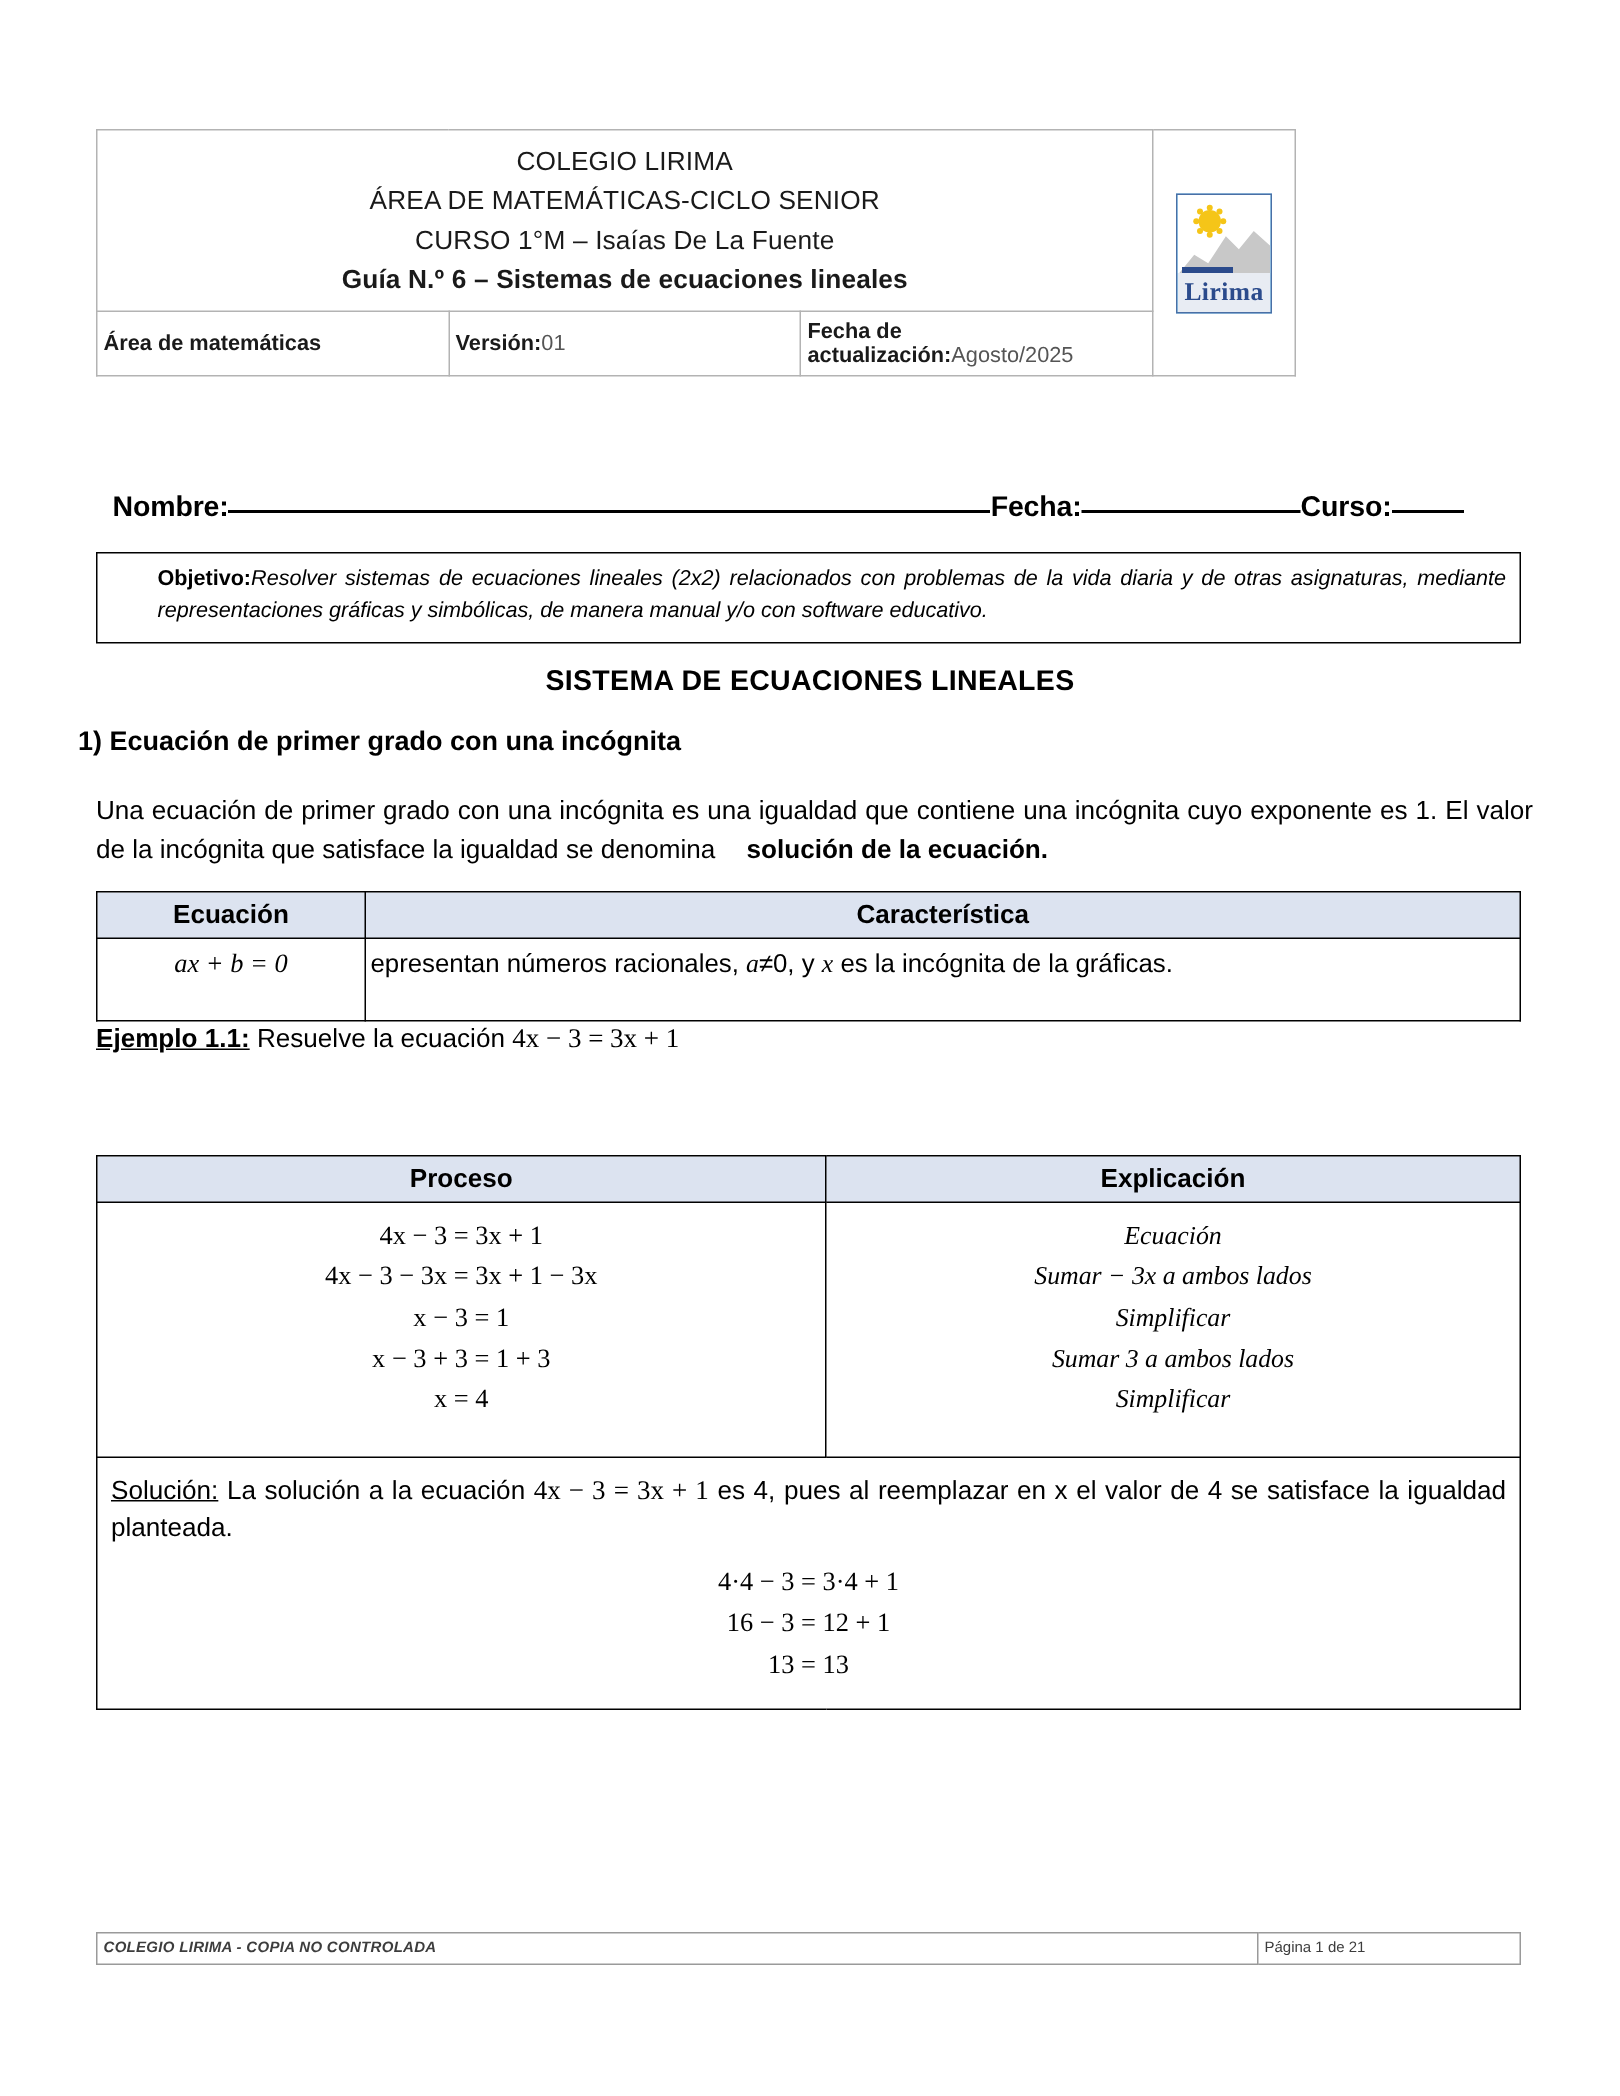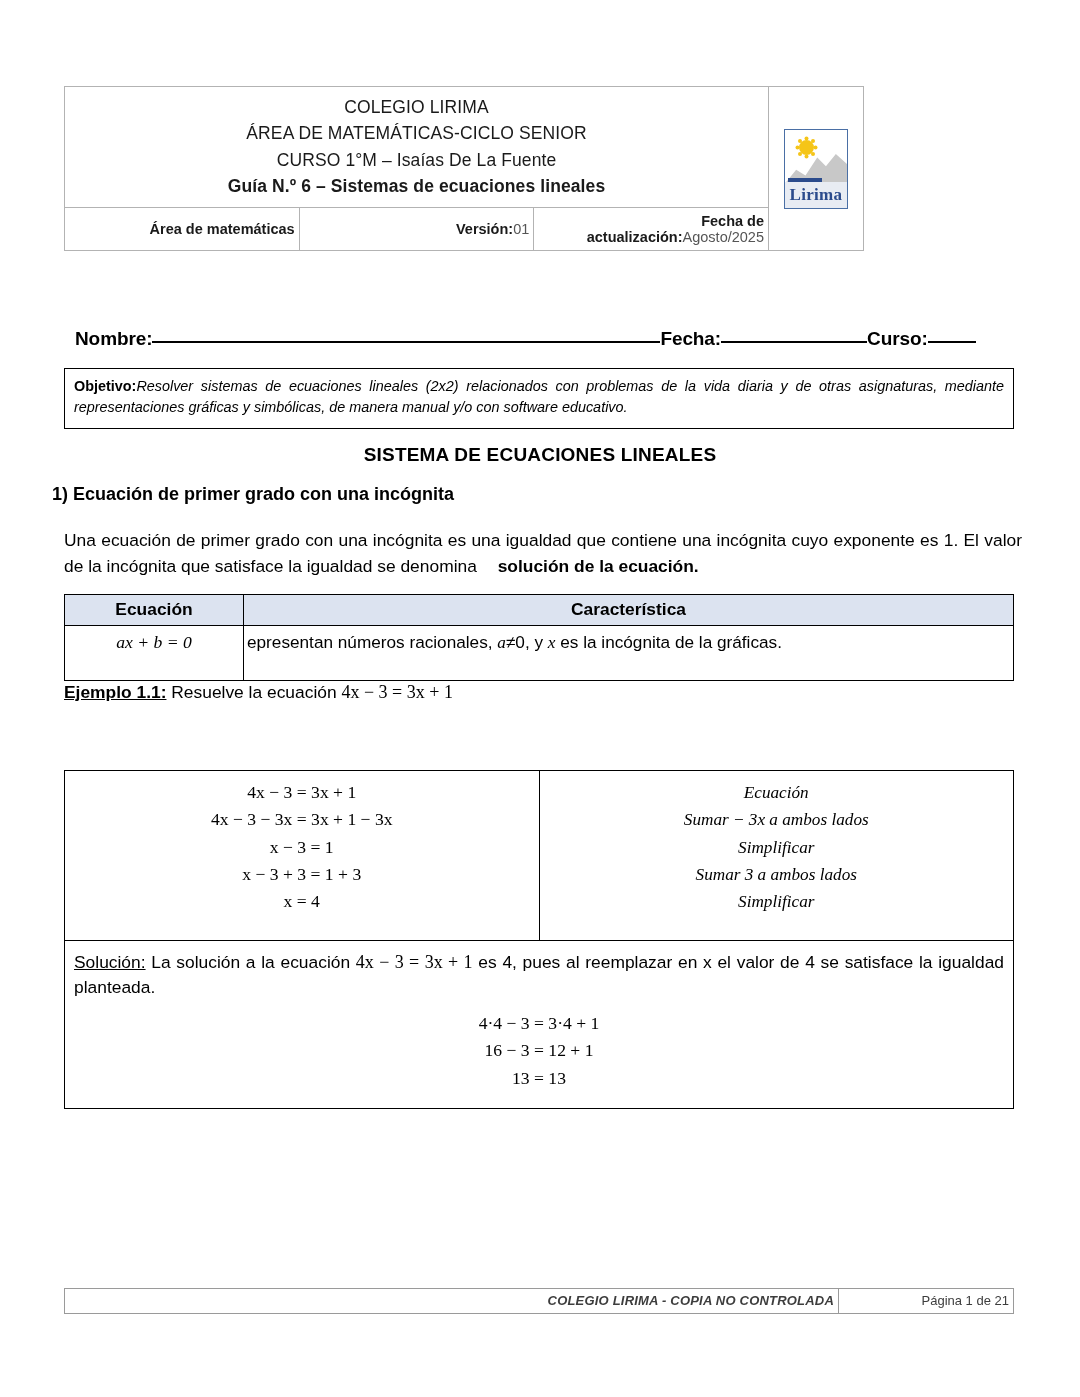--- a/index.html
+++ b/index.html
@@ -108,21 +108,21 @@
     position: absolute;
     left: 0; right: 0; bottom: 3px;
     text-align: center;
     font-family: "Liberation Serif", serif;
     font-weight: bold;
     font-size: 17px;
     color: #2b4b8c;
     letter-spacing: 0.3px;
   }
   .hdr-sub-cell {
-    text-align: right;
+    text-align: left;
     font-size: 14.5px;
     padding: 5px 4px !important;
     color: #1a1a1a;
   }
   .hdr-sub-cell b { font-weight: bold; }
   .hdr-sub-cell .val { color: #555555; font-weight: normal; }
 
   
   .name-line {
     position: absolute;
@@ -152,20 +152,21 @@
     width: 950px;
     box-sizing: border-box;
     border: 1.6px solid #000000;
     padding: 7px 9px 9px 9px;
   }
   .objetivo-text {
     font-size: 14.4px;
     line-height: 1.48;
     font-style: italic;
     text-align: justify;
+    margin-left: 31px;
   }
   .objetivo-text b {
     font-style: normal;
     font-weight: bold;
   }
 
   
   .main-title {
     position: absolute;
     left: 0; top: 444px;
@@ -293,22 +294,22 @@
     position: absolute;
     left: 64px;
     top: 1288px;
     width: 950px;
     border-collapse: collapse;
     table-layout: fixed;
   }
   .footer-table td {
     border: 1px solid #9a9a9a;
     padding: 4px 4px 5px 4px;
-    text-align: right;
-    font-size: 13px;
+    text-align: left;
+    font-size: 10px;
     color: #3d3d3d;
   }
   .footer-left {
     font-weight: bold;
     font-style: italic;
     letter-spacing: 0.2px;
   }
   .footer-right {
     width: 166px;
     color: #6b6b6b;
@@ -377,20 +378,24 @@
       <td class="eq-cell">ax + b = 0</td>
       <td class="carac-cell"><span>epresentan números racionales, </span><i>a</i><span>≠0, y </span><i>x</i><span> es la incógnita de la gráficas.</span></td>
     </tr>
   </tbody>
     </table>
 
   <div class="ejemplo"><span class="lbl">Ejemplo 1.1:</span><span> Resuelve la ecuación  </span><span class="mathser">4x − 3 = 3x + 1</span></div>
 
   <table class="tbl" id="table-proc">
     <tbody>
+        <tr class="hrow">
+      <td class="c1">Proceso</td>
+      <td>Explicación</td>
+    </tr>
     <tr>
       <td class="proc-cell">
         <div class="proc-step">4x − 3 = 3x + 1</div>
         <div class="proc-step">4x − 3 − 3x = 3x + 1 − 3x</div>
         <div class="proc-step">x − 3 = 1</div>
         <div class="proc-step">x − 3 + 3 = 1 + 3</div>
         <div class="proc-step">x = 4</div>
       </td>
       <td class="proc-cell">
         <div class="expl-step">Ecuación</div>

